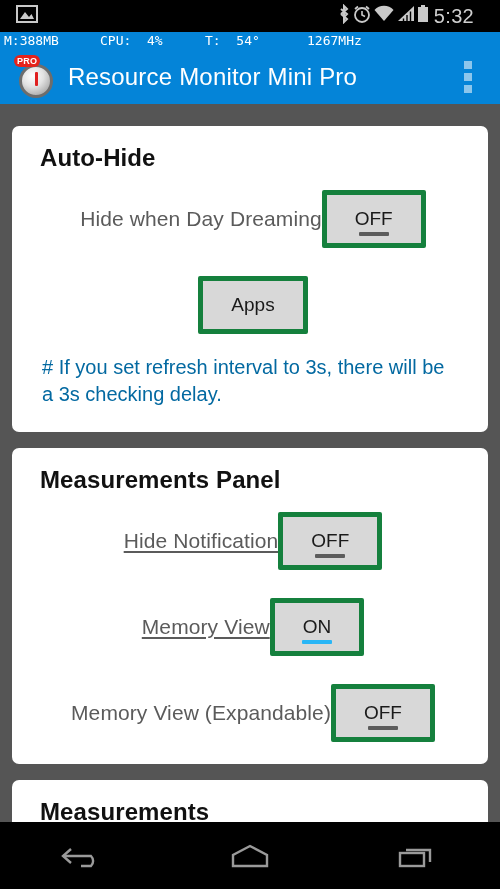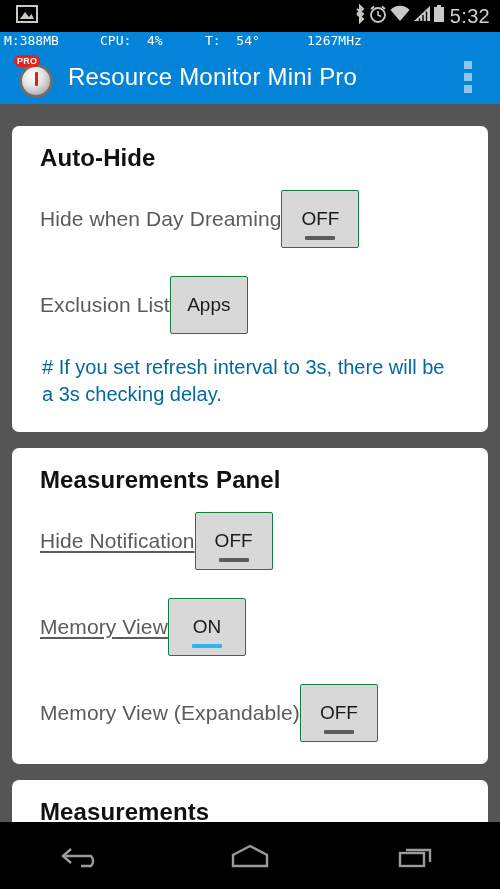--- a/index.html
+++ b/index.html
@@ -10,21 +10,21 @@
     overflow:hidden;
   }
   .device { position:relative; width:500px; height:889px; background:#555555; }
 
   
   .statusbar {
     position:absolute; top:0; left:0; width:500px; height:32px;
     background:#000; display:flex; align-items:center;
   }
   .sb-left { display:flex; align-items:center; padding-left:16px; flex:1; }
-  .sb-right { display:flex; align-items:center; gap:1px; padding-right:10px; }
+  .sb-right { display:flex; align-items:center; gap:1px; padding-right:26px; }
   .sb-icon { display:block; }
   .sb-clock {
     color:#cfcfcf; font-size:20px; letter-spacing:.3px; margin-left:4px;
     font-family:"Liberation Sans", sans-serif;
   }
 
   
   .monitorbar {
     position:absolute; top:32px; left:0; width:500px; height:18px;
     background:#0484d8; color:#fff;
@@ -75,31 +75,31 @@
     background:#ffffff; border-radius:7px;
     margin:8px 12px 16px 12px; padding:18px 0 8px 0;
   }
   .card.first { margin-top:22px; }
   .card-title {
     font-size:24px; font-weight:bold; color:#111; padding:0 28px 4px 28px;
     letter-spacing:.1px;
   }
 
   .row {
-    display:flex; align-items:center; justify-content:flex-start;
+    display:flex; align-items:center; justify-content:center;
     padding:14px 22px 14px 28px; min-height:64px;
   }
   .row-label { font-size:21px; color:#5b5b5b; letter-spacing:.1px; }
   .row-label.underline { text-decoration:underline; text-underline-offset:3px; }
 
   .togglebtn {
     position:relative; min-width:78px; height:58px;
-    background:#d8d8d8; border:1px solid #15803d; border-radius:2px;
+    background:#d8d8d8; border:5px solid #15803d; border-radius:2px;
     display:flex; align-items:center; justify-content:center;
-    font-size:19px; color:#1a1a1a; padding:0 16px;
+    font-size:19px; color:#1a1a1a; padding:0 28px;
     font-family:"Liberation Sans", sans-serif;
   }
   .togglebtn .bar {
     position:absolute; bottom:7px; left:50%; transform:translateX(-50%);
     width:30px; height:4px; border-radius:1px;
   }
   .bar.off { background:#5c5c5c; }
   .bar.on  { background:#29b6f6; }
 
   .note {
@@ -190,21 +190,20 @@
 
       <div class="row">
         <div class="row-label">Hide when Day Dreaming</div>
         <div class="togglebtn">
           <span>OFF</span>
           <span class="bar off"></span>
         </div>
       </div>
 
       <div class="row">
-        <div class="row-label">Exclusion List</div>
         <div class="togglebtn">
           <span>Apps</span>
 
         </div>
       </div>
 
       <div class="note"># If you set refresh interval to 3s, there will be a 3s checking delay.</div>
     </div>
 
     <div class="card">

